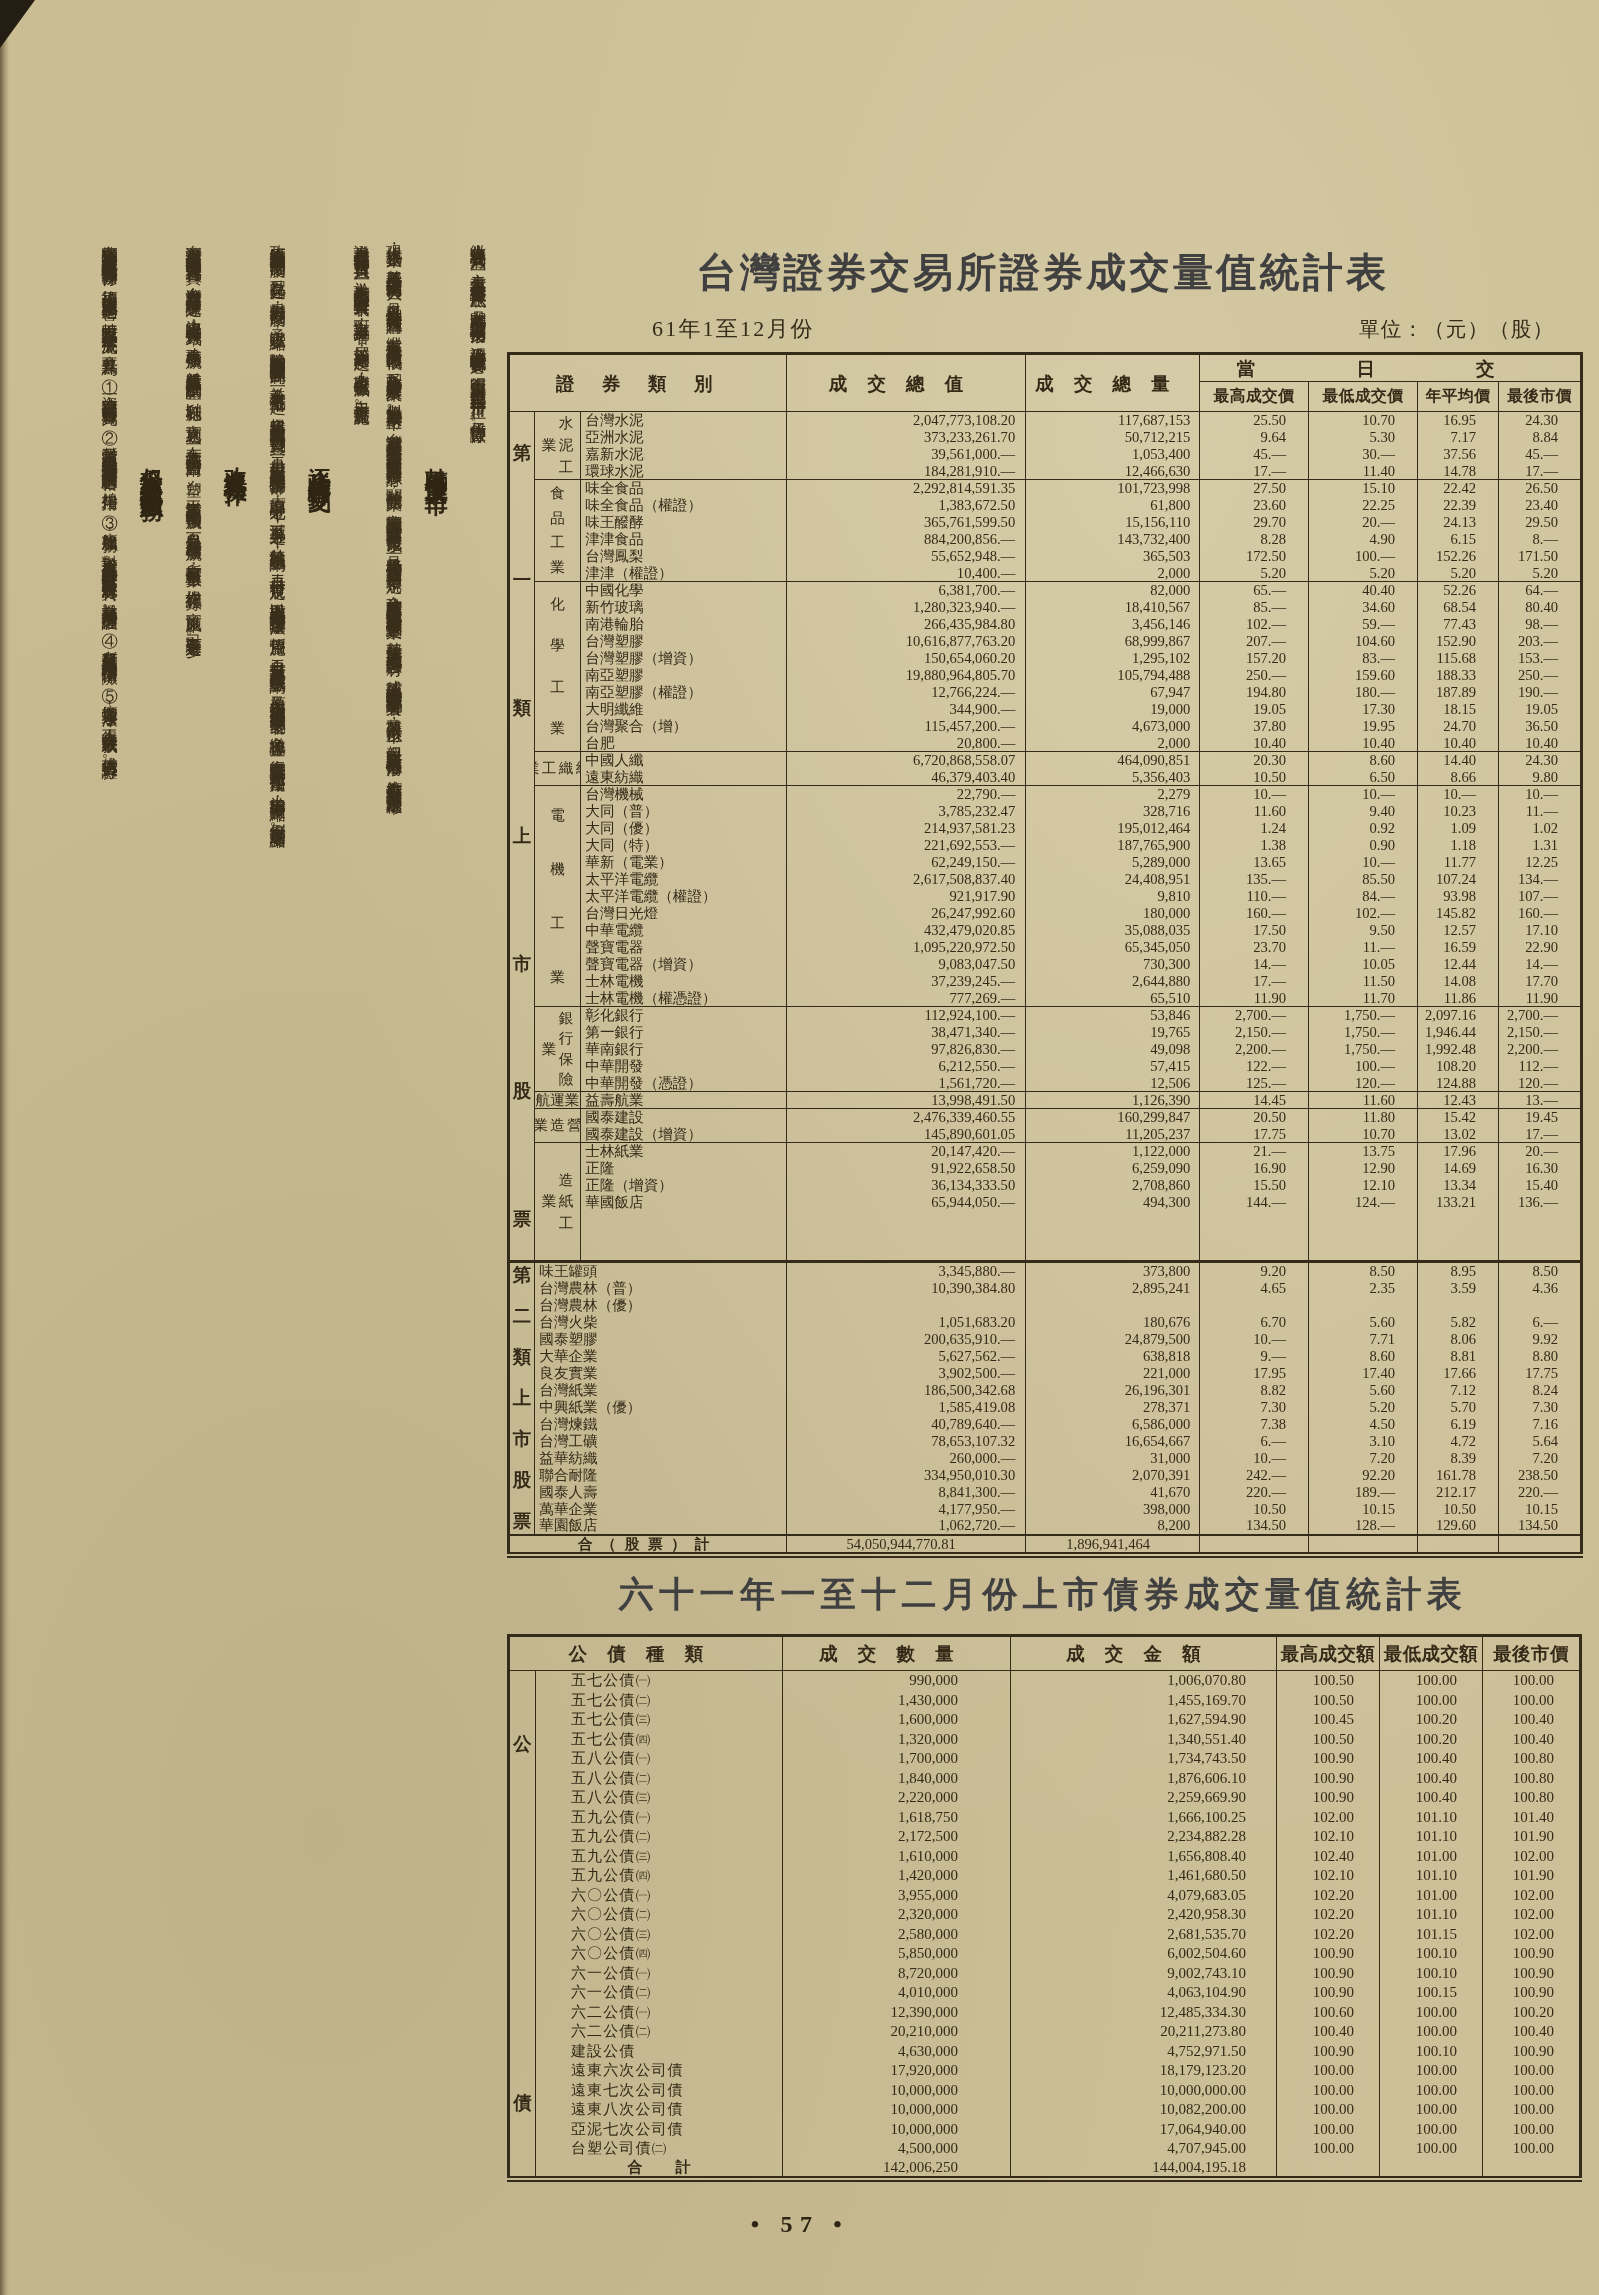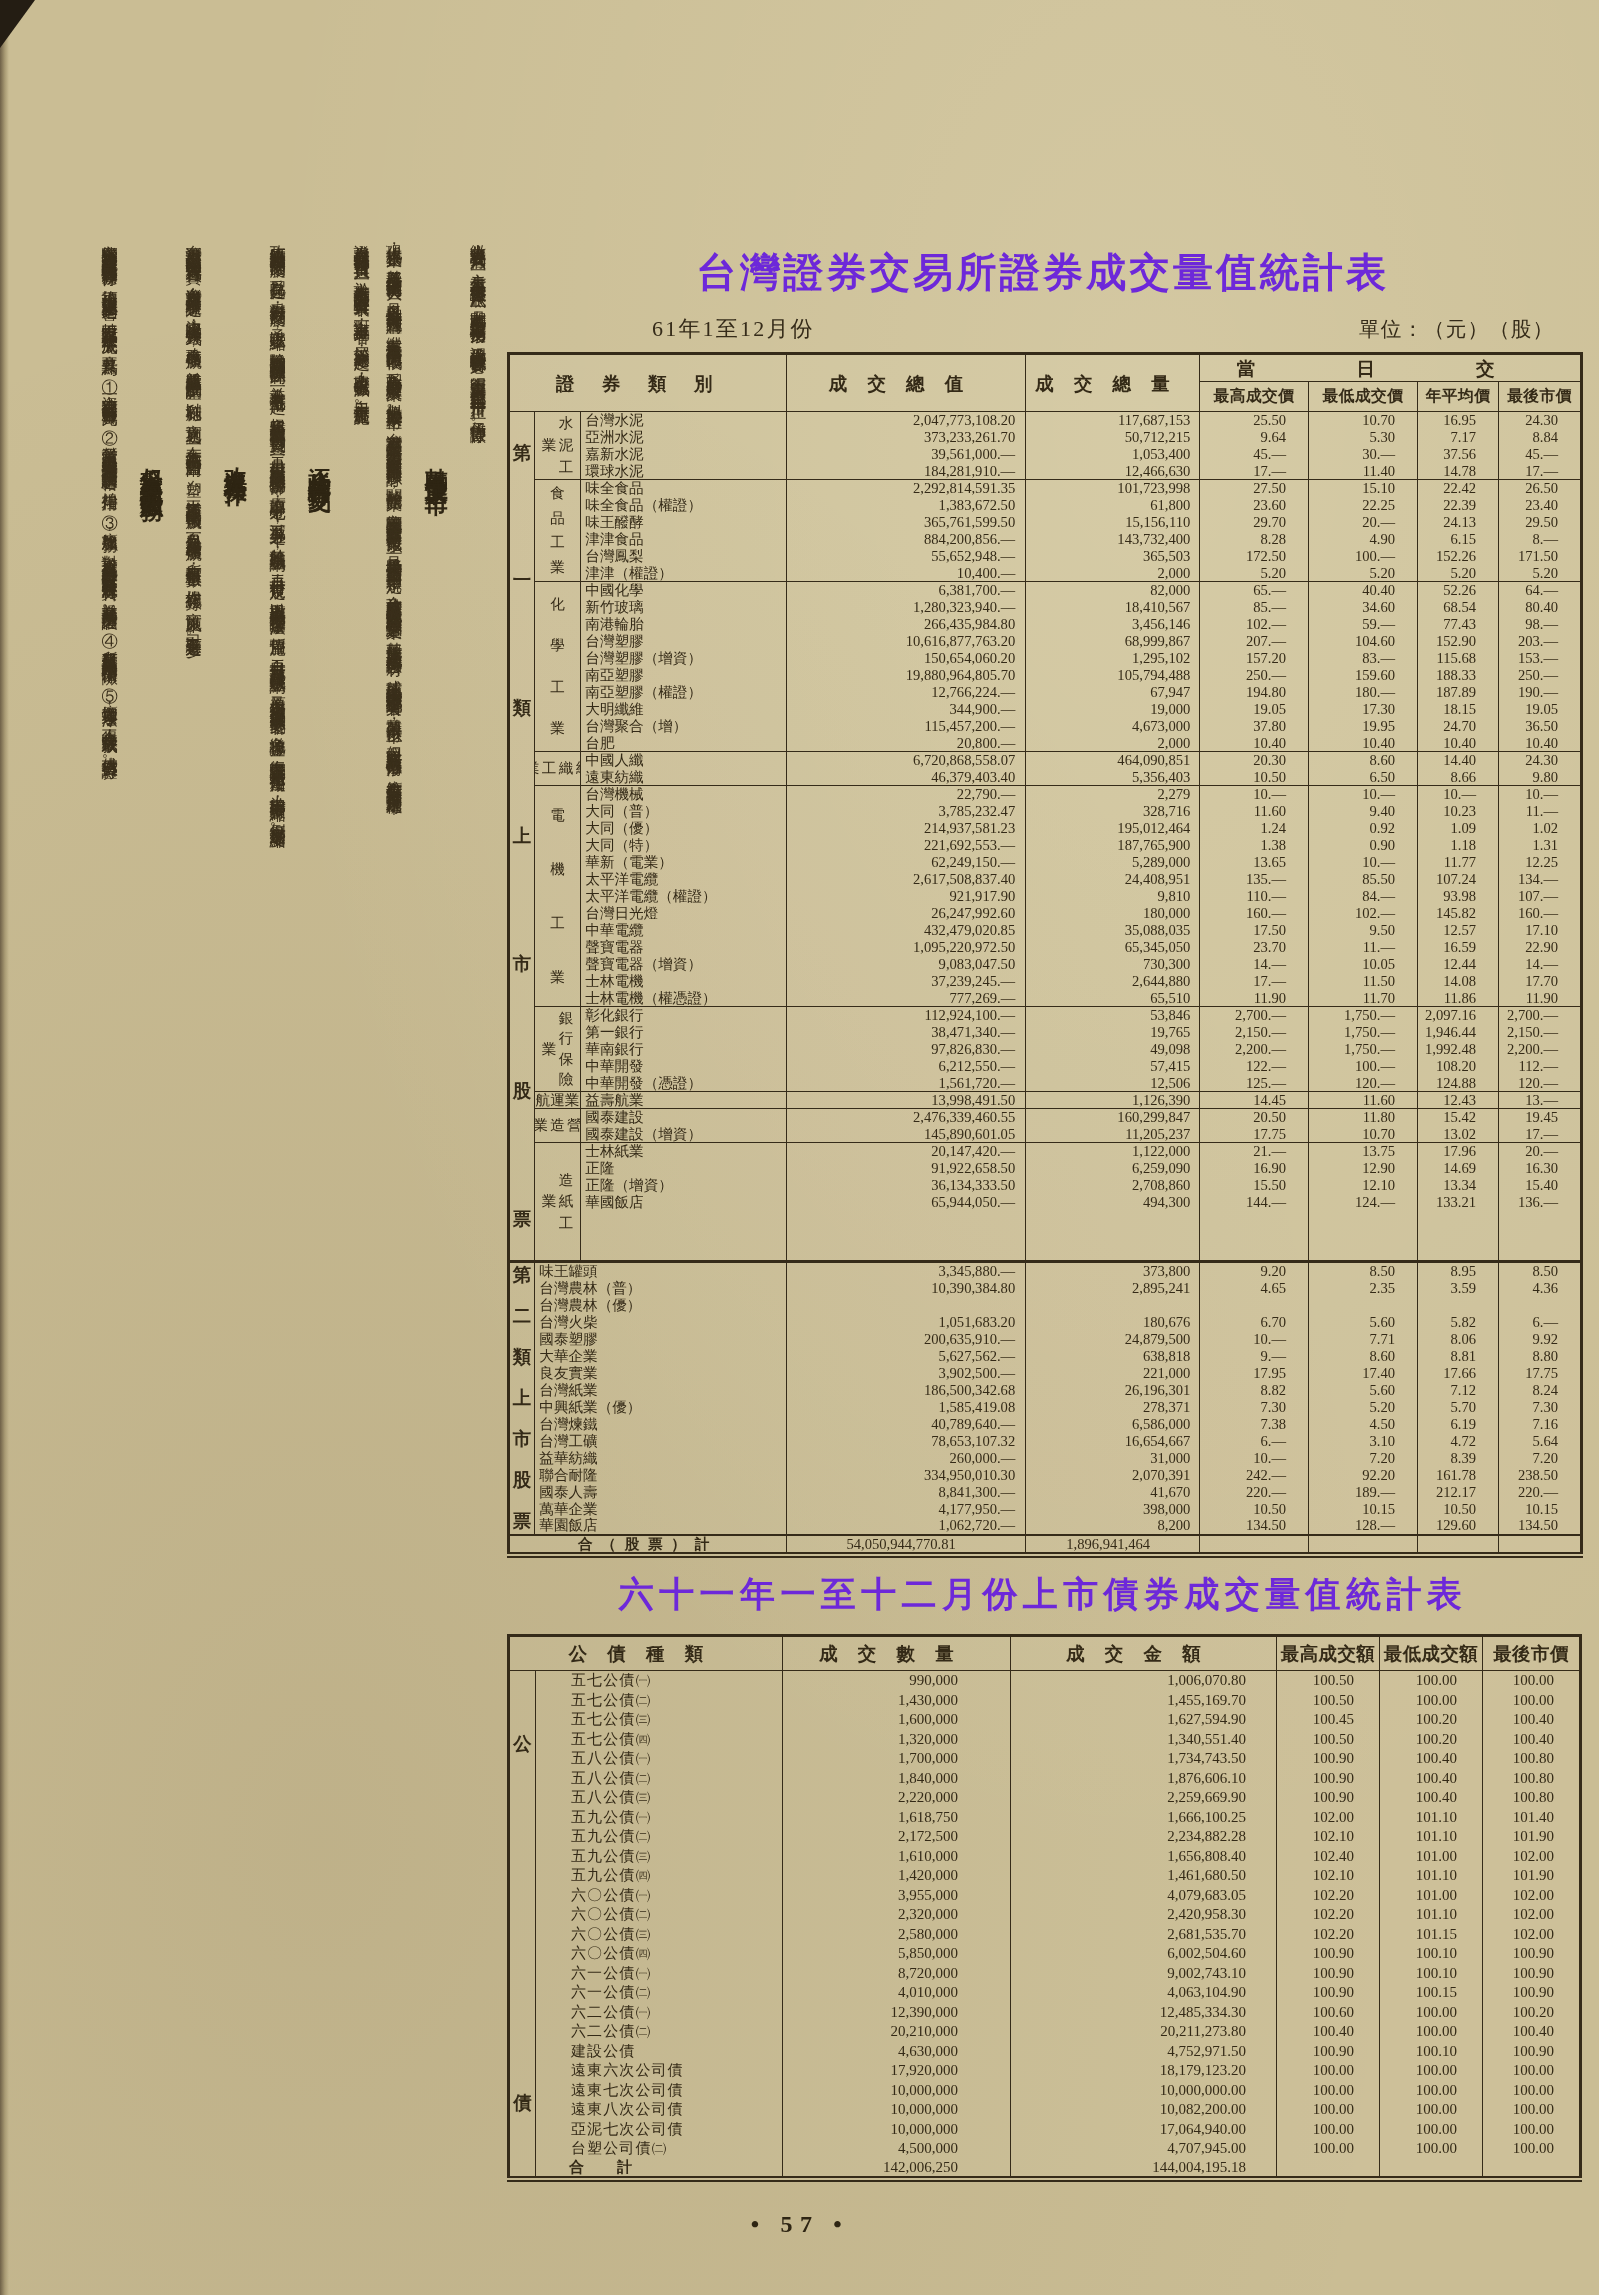--- a/index.html
+++ b/index.html
@@ -33,21 +33,21 @@
     text-align:justify;color:#3a2f1b;overflow:hidden;
   }
   .art-p{margin:0 1.6px;}
   .art-h{
     font-size:23px;font-weight:bold;letter-spacing:3.3px;
     padding-inline-start:217px;margin:0 11px;color:#2e2513;
   }
 
   
   .tbl-title{position:absolute;left:507px;width:1072px;text-align:center;
-    font-weight:bold;color:#6d28d9;}
+    font-weight:bold;color:#404040;}
   #stock-title{top:245px;font-size:40px;letter-spacing:3.3px;}
   #bond-title{top:1571px;font-size:35px;letter-spacing:5.4px;}
   #stock-subtitle{position:absolute;left:652px;top:314px;font-size:22px;letter-spacing:2.2px;}
   #stock-unit{position:absolute;left:1359px;top:315px;font-size:20.6px;letter-spacing:1.1px;}
 
   
   table.grid{border-collapse:collapse;table-layout:fixed;background:rgba(255,250,230,.06);}
   #stock-table{position:absolute;left:507px;top:352px;width:1072px;
     border:3.3px solid var(--ink);border-bottom:6.5px double var(--ink);}
   #bond-table{position:absolute;left:507px;top:1634px;width:1072px;
@@ -84,21 +84,21 @@
   .v-label span{width:17px;text-align:center;}
   td.h-label{font-size:12.5px;text-align:center;letter-spacing:0;}
 
   #bond-table thead th{height:35px;font-size:18.4px;}
   #bond-table tbody td{height:19.5px;line-height:18.4px;font-size:15px;}
   td.bond-name{text-align:left;padding-left:35px;letter-spacing:1.1px;}
   td.bond-qty{text-align:right;padding-right:52px;}
   td.bond-amt{text-align:right;padding-right:30px;}
   td.bond-price{text-align:right;padding-right:25px;}
   tr.bond-total td{font-size:15.7px;}
-  td.bond-total-label{letter-spacing:2.2em;text-indent:2.2em;font-weight:bold;}
+  td.bond-total-label{text-align:center;letter-spacing:2.2em;text-indent:2.2em;font-weight:bold;}
 
   
   #page-number{position:absolute;left:0;top:2211px;width:100%;
     text-align:center;font-size:24px;font-weight:bold;letter-spacing:7.6px;color:#2e2513;}
 </style>
 </head>
 <body>
 
 <div class="edge-left"></div>
 <div class="corner-mark"></div>

